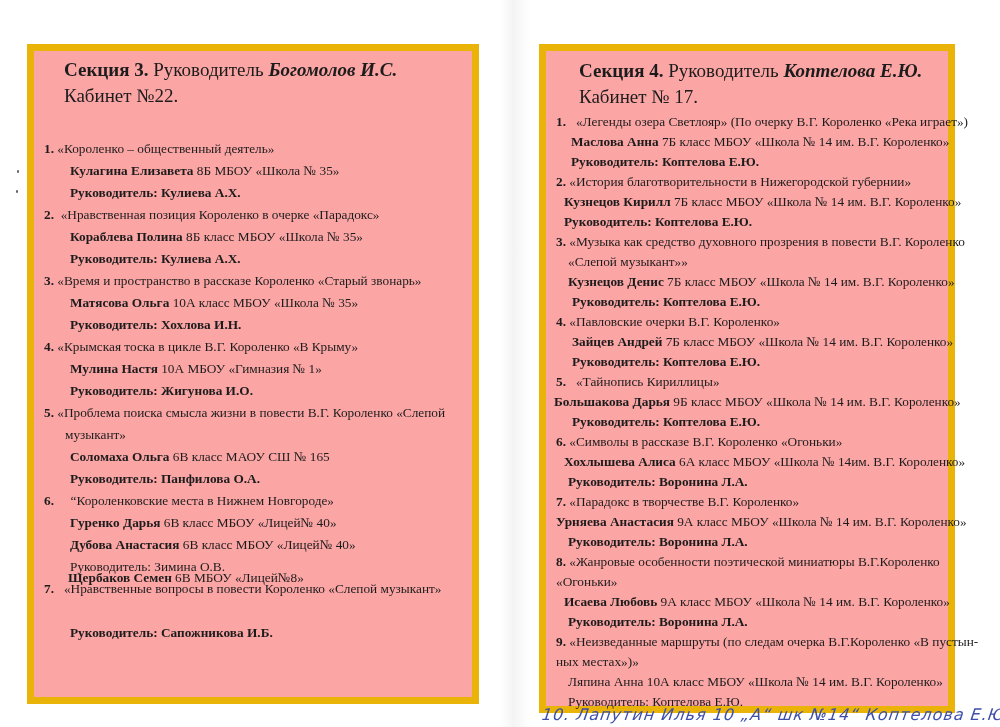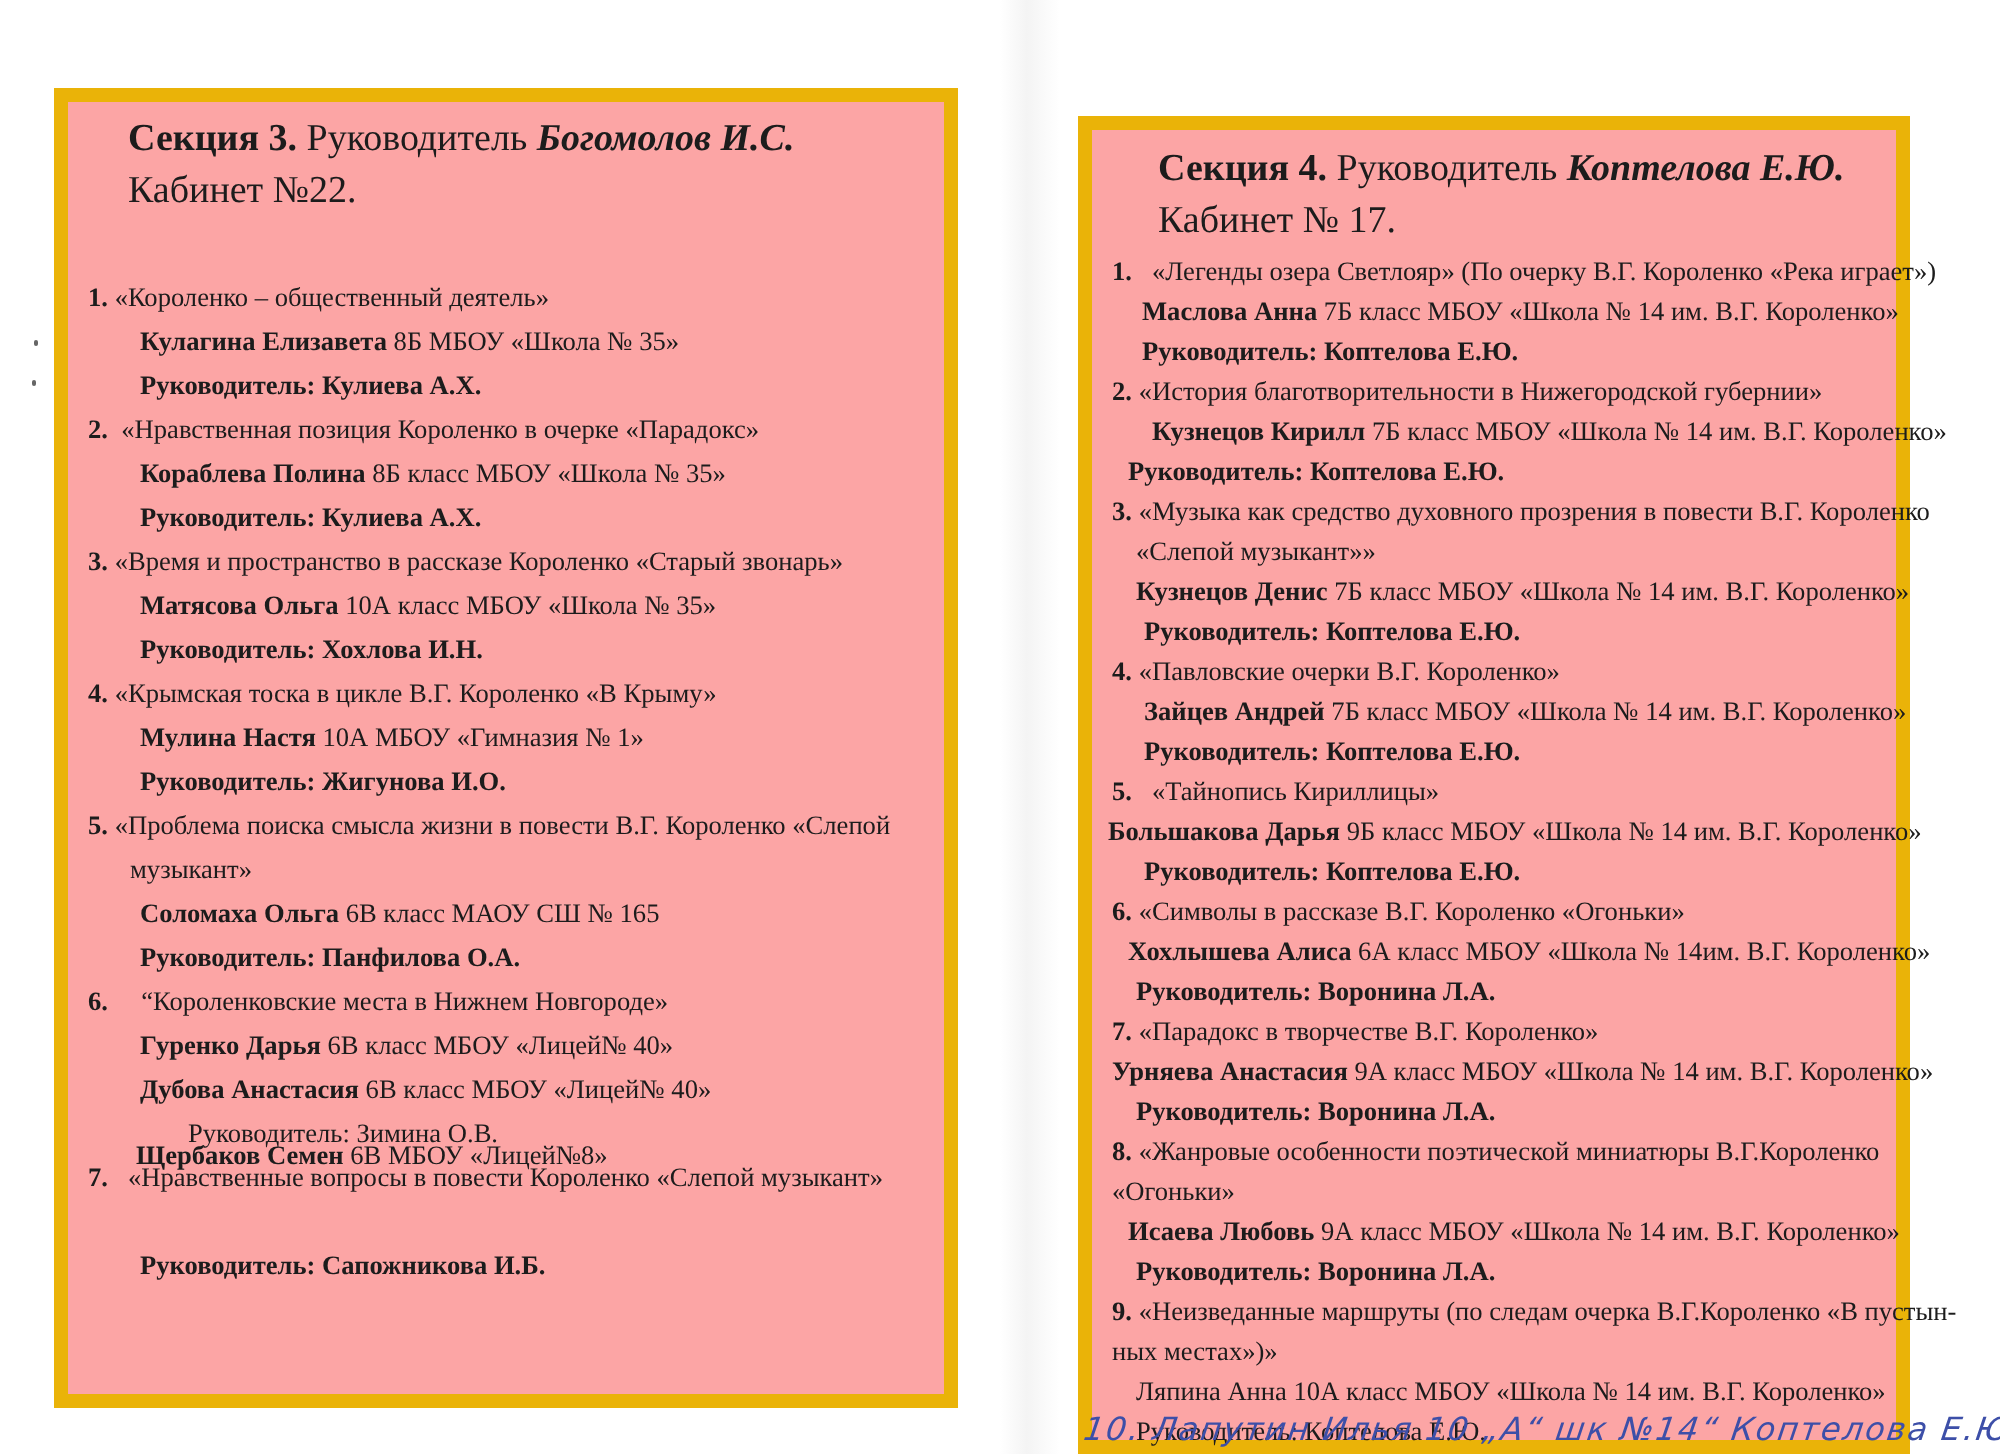--- a/index.html
+++ b/index.html
@@ -11,21 +11,21 @@
   }
   .page-gap {
     position: absolute; left: 500px; top: 0; width: 30px; height: 727px;
     background: linear-gradient(to right, #ffffff, #f4f4f4 45%, #ffffff);
   }
   .box {
     position: absolute; border: 7px solid #eab308; background: #fca5a5;
     box-sizing: border-box;
   }
   .box.left { left: 27px; top: 44px; width: 452px; height: 660px; }
-  .box.right { left: 539px; top: 44px; width: 416px; height: 669px; margin-top: 14px; }
+  .box.right { left: 539px; top: 44px; width: 416px; height: 669px; }
   .sec-title { font-size: 19px; line-height: 26px; }
   .sec-title b { font-weight: bold; }
   .sec-title i { font-weight: bold; font-style: italic; }
   .sec-room { font-size: 19px; line-height: 26px; }
   .line { position: absolute; white-space: nowrap; font-size: 13.3px; line-height: 18px; }
   .line.b { font-weight: bold; }
   .line .n { font-weight: bold; }
   .line .bn { font-weight: bold; }
   .hand {
     position: absolute; left: 542px; top: 705px; white-space: nowrap;
@@ -64,39 +64,39 @@
   <div class="line b" style="left:36px;top:331px;">Руководитель: Жигунова И.О.</div>
 
   <div class="line" style="left:10px;top:353px;"><span class="n">5.</span> <span>«Проблема поиска смысла жизни в повести В.Г. Короленко «Слепой</span></div>
   <div class="line" style="left:31px;top:375px;">музыкант»</div>
   <div class="line" style="left:36px;top:397px;"><span class="bn">Соломаха Ольга</span><span>  6В класс МАОУ СШ № 165</span></div>
   <div class="line b" style="left:36px;top:419px;">Руководитель: Панфилова О.А.</div>
 
   <div class="line" style="left:10px;top:441px;"><span class="n">6.</span>&nbsp;&nbsp;&nbsp;&nbsp; <span>“Короленковские места в Нижнем Новгороде»</span></div>
   <div class="line" style="left:36px;top:463px;"><span class="bn">Гуренко Дарья</span><span> 6В класс МБОУ «Лицей№ 40»</span></div>
   <div class="line" style="left:36px;top:485px;"><span class="bn">Дубова Анастасия</span><span>  6В класс МБОУ «Лицей№ 40»</span></div>
-  <div class="line" style="left:36px;top:507px;margin-left:24px;">Руководитель: Зимина О.В.</div>
+  <div class="line" style="left:36px;top:507px;">Руководитель: Зимина О.В.</div>
 
   <div class="line" style="left:10px;top:529px;"><span class="n">7.</span>&nbsp;&nbsp; <span>«Нравственные вопросы в повести Короленко «Слепой музыкант»</span></div>
   <div class="line" style="left:34px;top:518px;"><span class="bn">Щербаков Семен</span><span> 6В МБОУ «Лицей№8»</span></div>
   <div class="line b" style="left:36px;top:573px;">Руководитель: Сапожникова И.Б.</div>
 </div>
 
 <div class="box right">
   <div style="position:absolute;left:33px;top:7px;">
     <div class="sec-title"><b>Секция 4.</b><span> Руководитель </span><i>Коптелова Е.Ю.</i></div>
     <div class="sec-room">Кабинет № 17.</div>
   </div>
 
   <div class="line" style="left:10px;top:62px;"><span class="n">1.</span>&nbsp;&nbsp; <span>«Легенды озера Светлояр» (По очерку В.Г. Короленко «Река играет»)</span></div>
   <div class="line" style="left:25px;top:82px;"><span class="bn">Маслова Анна</span><span>  7Б класс МБОУ «Школа № 14 им. В.Г. Короленко»</span></div>
   <div class="line b" style="left:25px;top:102px;">Руководитель: Коптелова Е.Ю.</div>
 
   <div class="line" style="left:10px;top:122px;"><span class="n">2.</span> <span>«История благотворительности в Нижегородской губернии»</span></div>
-  <div class="line" style="left:30px;top:142px;"><span class="bn">Кузнецов Кирилл</span><span>  7Б класс МБОУ «Школа № 14 им. В.Г. Короленко»</span></div>
+  <div class="line" style="left:18px;top:142px;"><span class="bn">Кузнецов Кирилл</span><span>  7Б класс МБОУ «Школа № 14 им. В.Г. Короленко»</span></div>
   <div class="line b" style="left:18px;top:162px;">Руководитель: Коптелова Е.Ю.</div>
 
   <div class="line" style="left:10px;top:182px;"><span class="n">3.</span> <span>«Музыка как средство духовного прозрения в повести В.Г. Короленко</span></div>
   <div class="line" style="left:22px;top:202px;">«Слепой музыкант»»</div>
   <div class="line" style="left:22px;top:222px;"><span class="bn">Кузнецов Денис</span><span>  7Б класс МБОУ «Школа № 14 им. В.Г. Короленко»</span></div>
   <div class="line b" style="left:26px;top:242px;">Руководитель: Коптелова Е.Ю.</div>
 
   <div class="line" style="left:10px;top:262px;"><span class="n">4.</span> <span>«Павловские очерки В.Г. Короленко»</span></div>
   <div class="line" style="left:26px;top:282px;"><span class="bn">Зайцев Андрей</span><span>  7Б класс МБОУ «Школа № 14 им. В.Г. Короленко»</span></div>
   <div class="line b" style="left:26px;top:302px;">Руководитель: Коптелова Е.Ю.</div>

